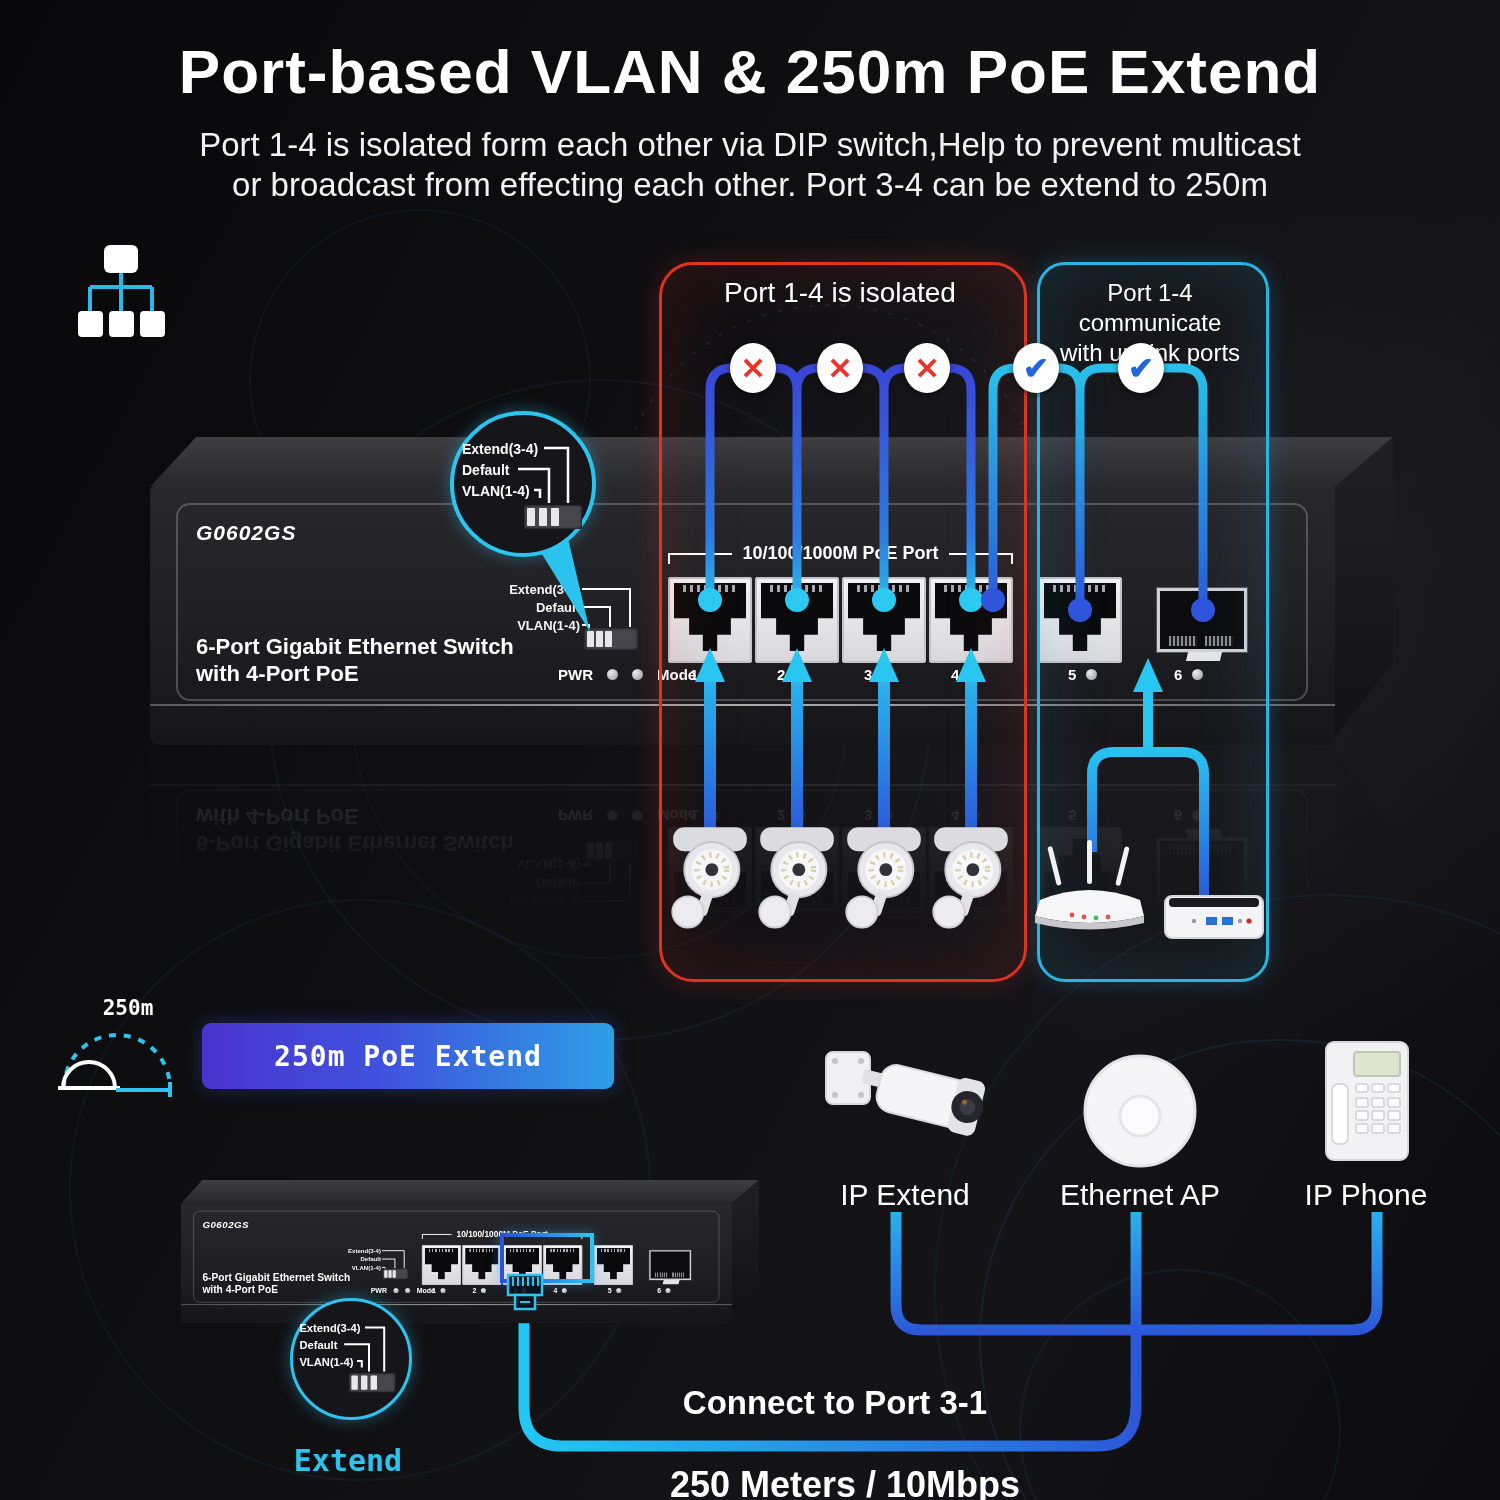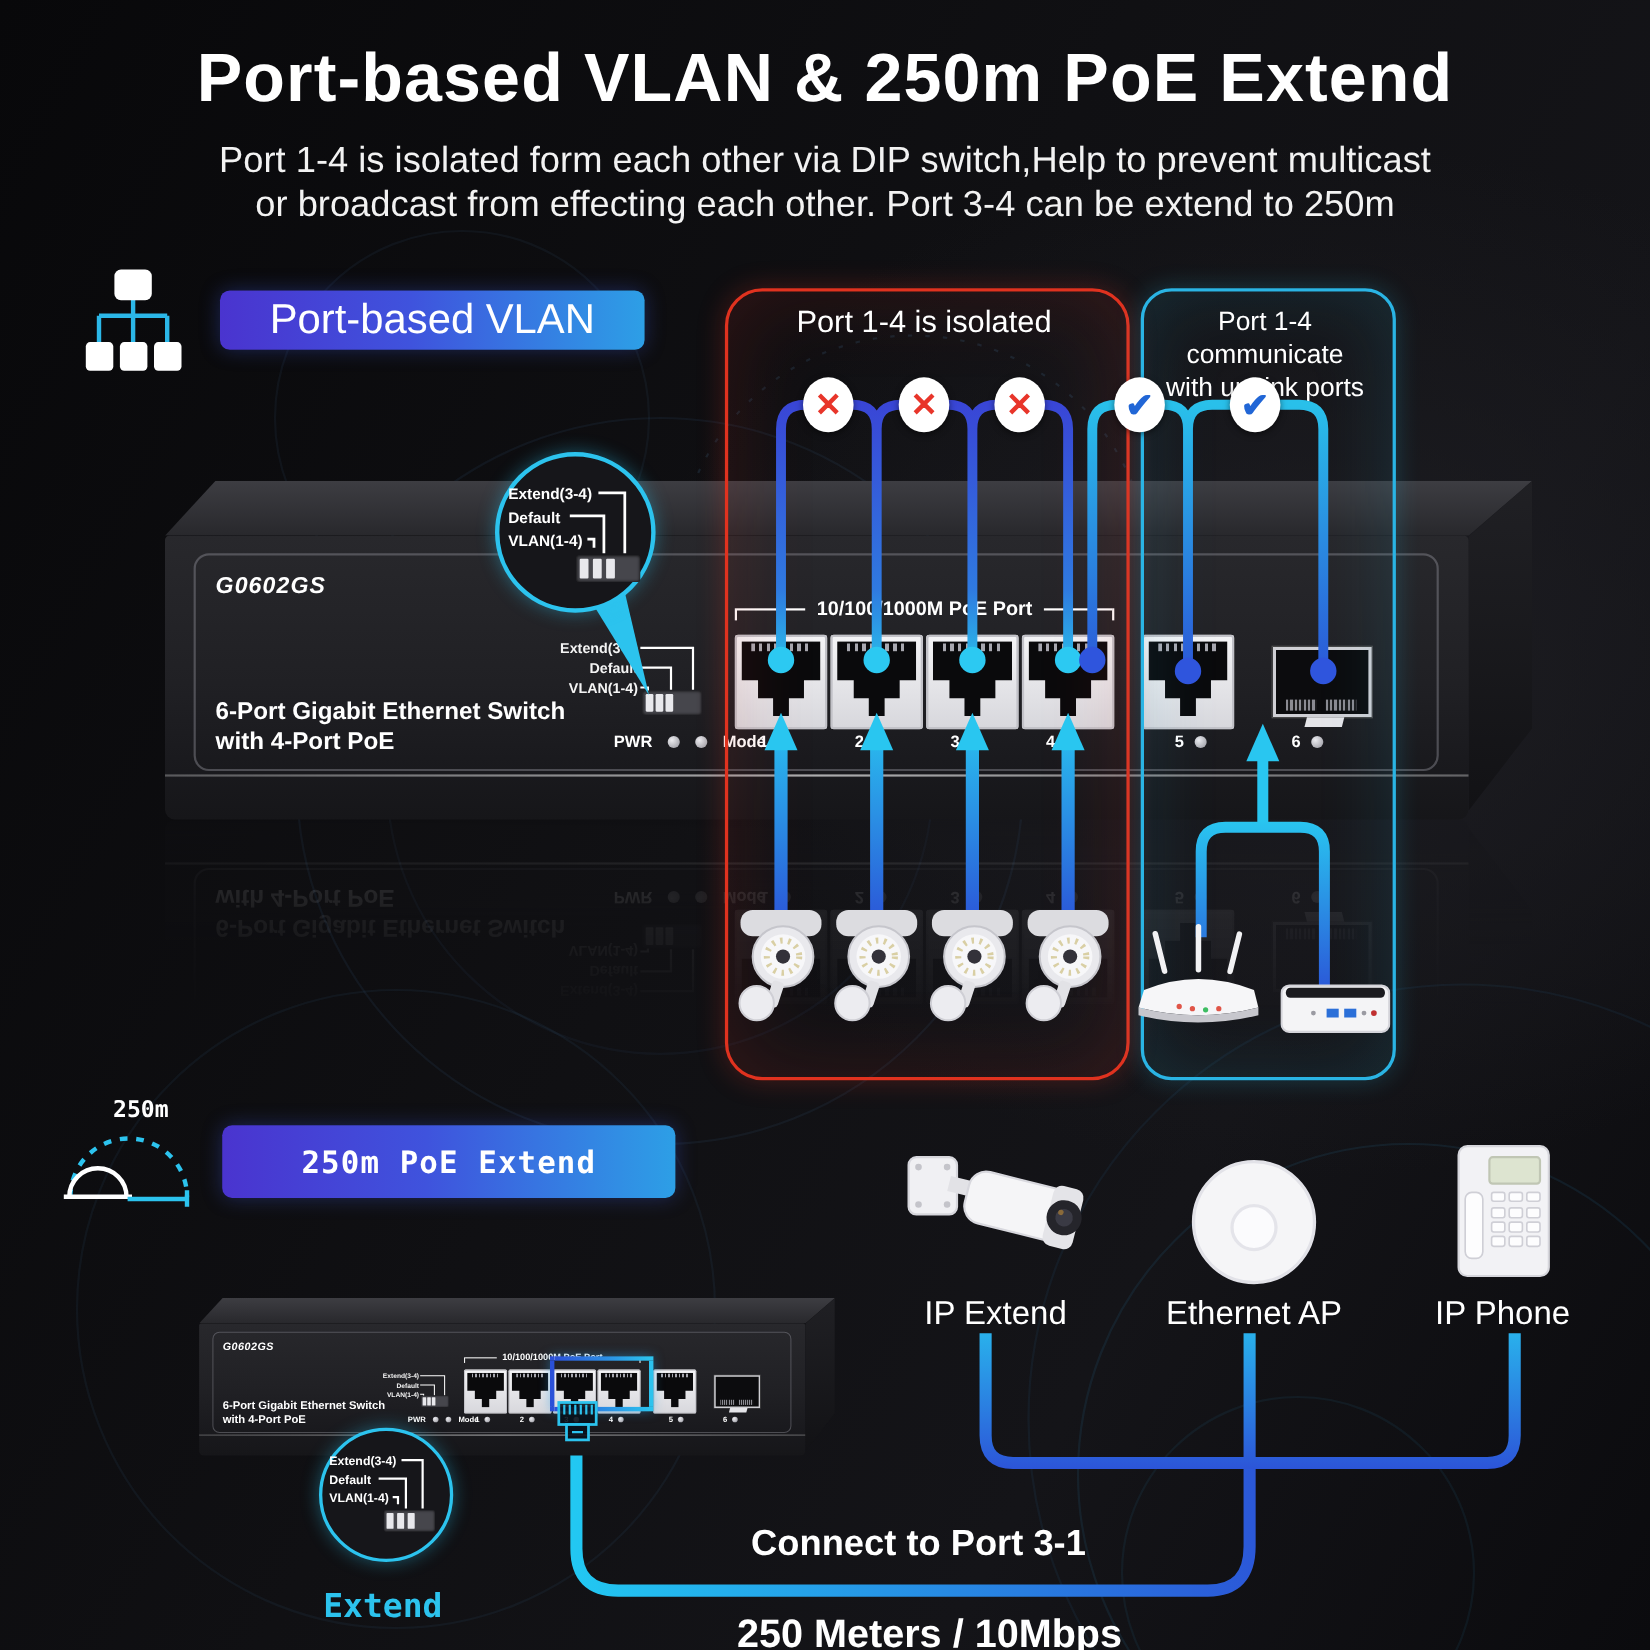--- a/index.html
+++ b/index.html
@@ -109,23 +109,20 @@
   <div class="abs" style="left:70px;top:240px;width:110px;height:100px">
     <svg width="110" height="100" viewBox="0 0 110 100">
       <path d="M51,32 V47 M20,47 H82 M20,47 V71 M51,47 V71 M82,47 V71" stroke="#2bb7e8" stroke-width="4" fill="none"></path>
       <rect x="34" y="5" width="34" height="28" rx="6" fill="#fff"></rect>
       <rect x="8" y="71" width="25" height="26" rx="4" fill="#fff"></rect>
       <rect x="39" y="71" width="25" height="26" rx="4" fill="#fff"></rect>
       <rect x="70" y="71" width="25" height="26" rx="4" fill="#fff"></rect>
     </svg>
   </div>
 
-  <div class="abs badge b1">
-      <span>Port-based VLAN</span>
-    </div>
   <div class="abs badge b2">
       <span>250m PoE Extend</span>
     </div>
 
   <div class="abs r250">250m</div>
   <svg class="abs" style="left:50px;top:1018px" width="140" height="80" viewBox="0 0 140 80">
     <path d="M14,70 A53,53 0 0 1 120,70" fill="none" stroke="#2cc3ee" stroke-width="4" stroke-dasharray="7 8"></path>
     <path d="M13,70 A26,26 0 0 1 65,70" fill="none" stroke="#fff" stroke-width="4"></path>
     <path d="M8,70 H70" stroke="#fff" stroke-width="4"></path>
     <path d="M66,72 H120 M120,64 V79" stroke="#2cc3ee" stroke-width="4"></path>

